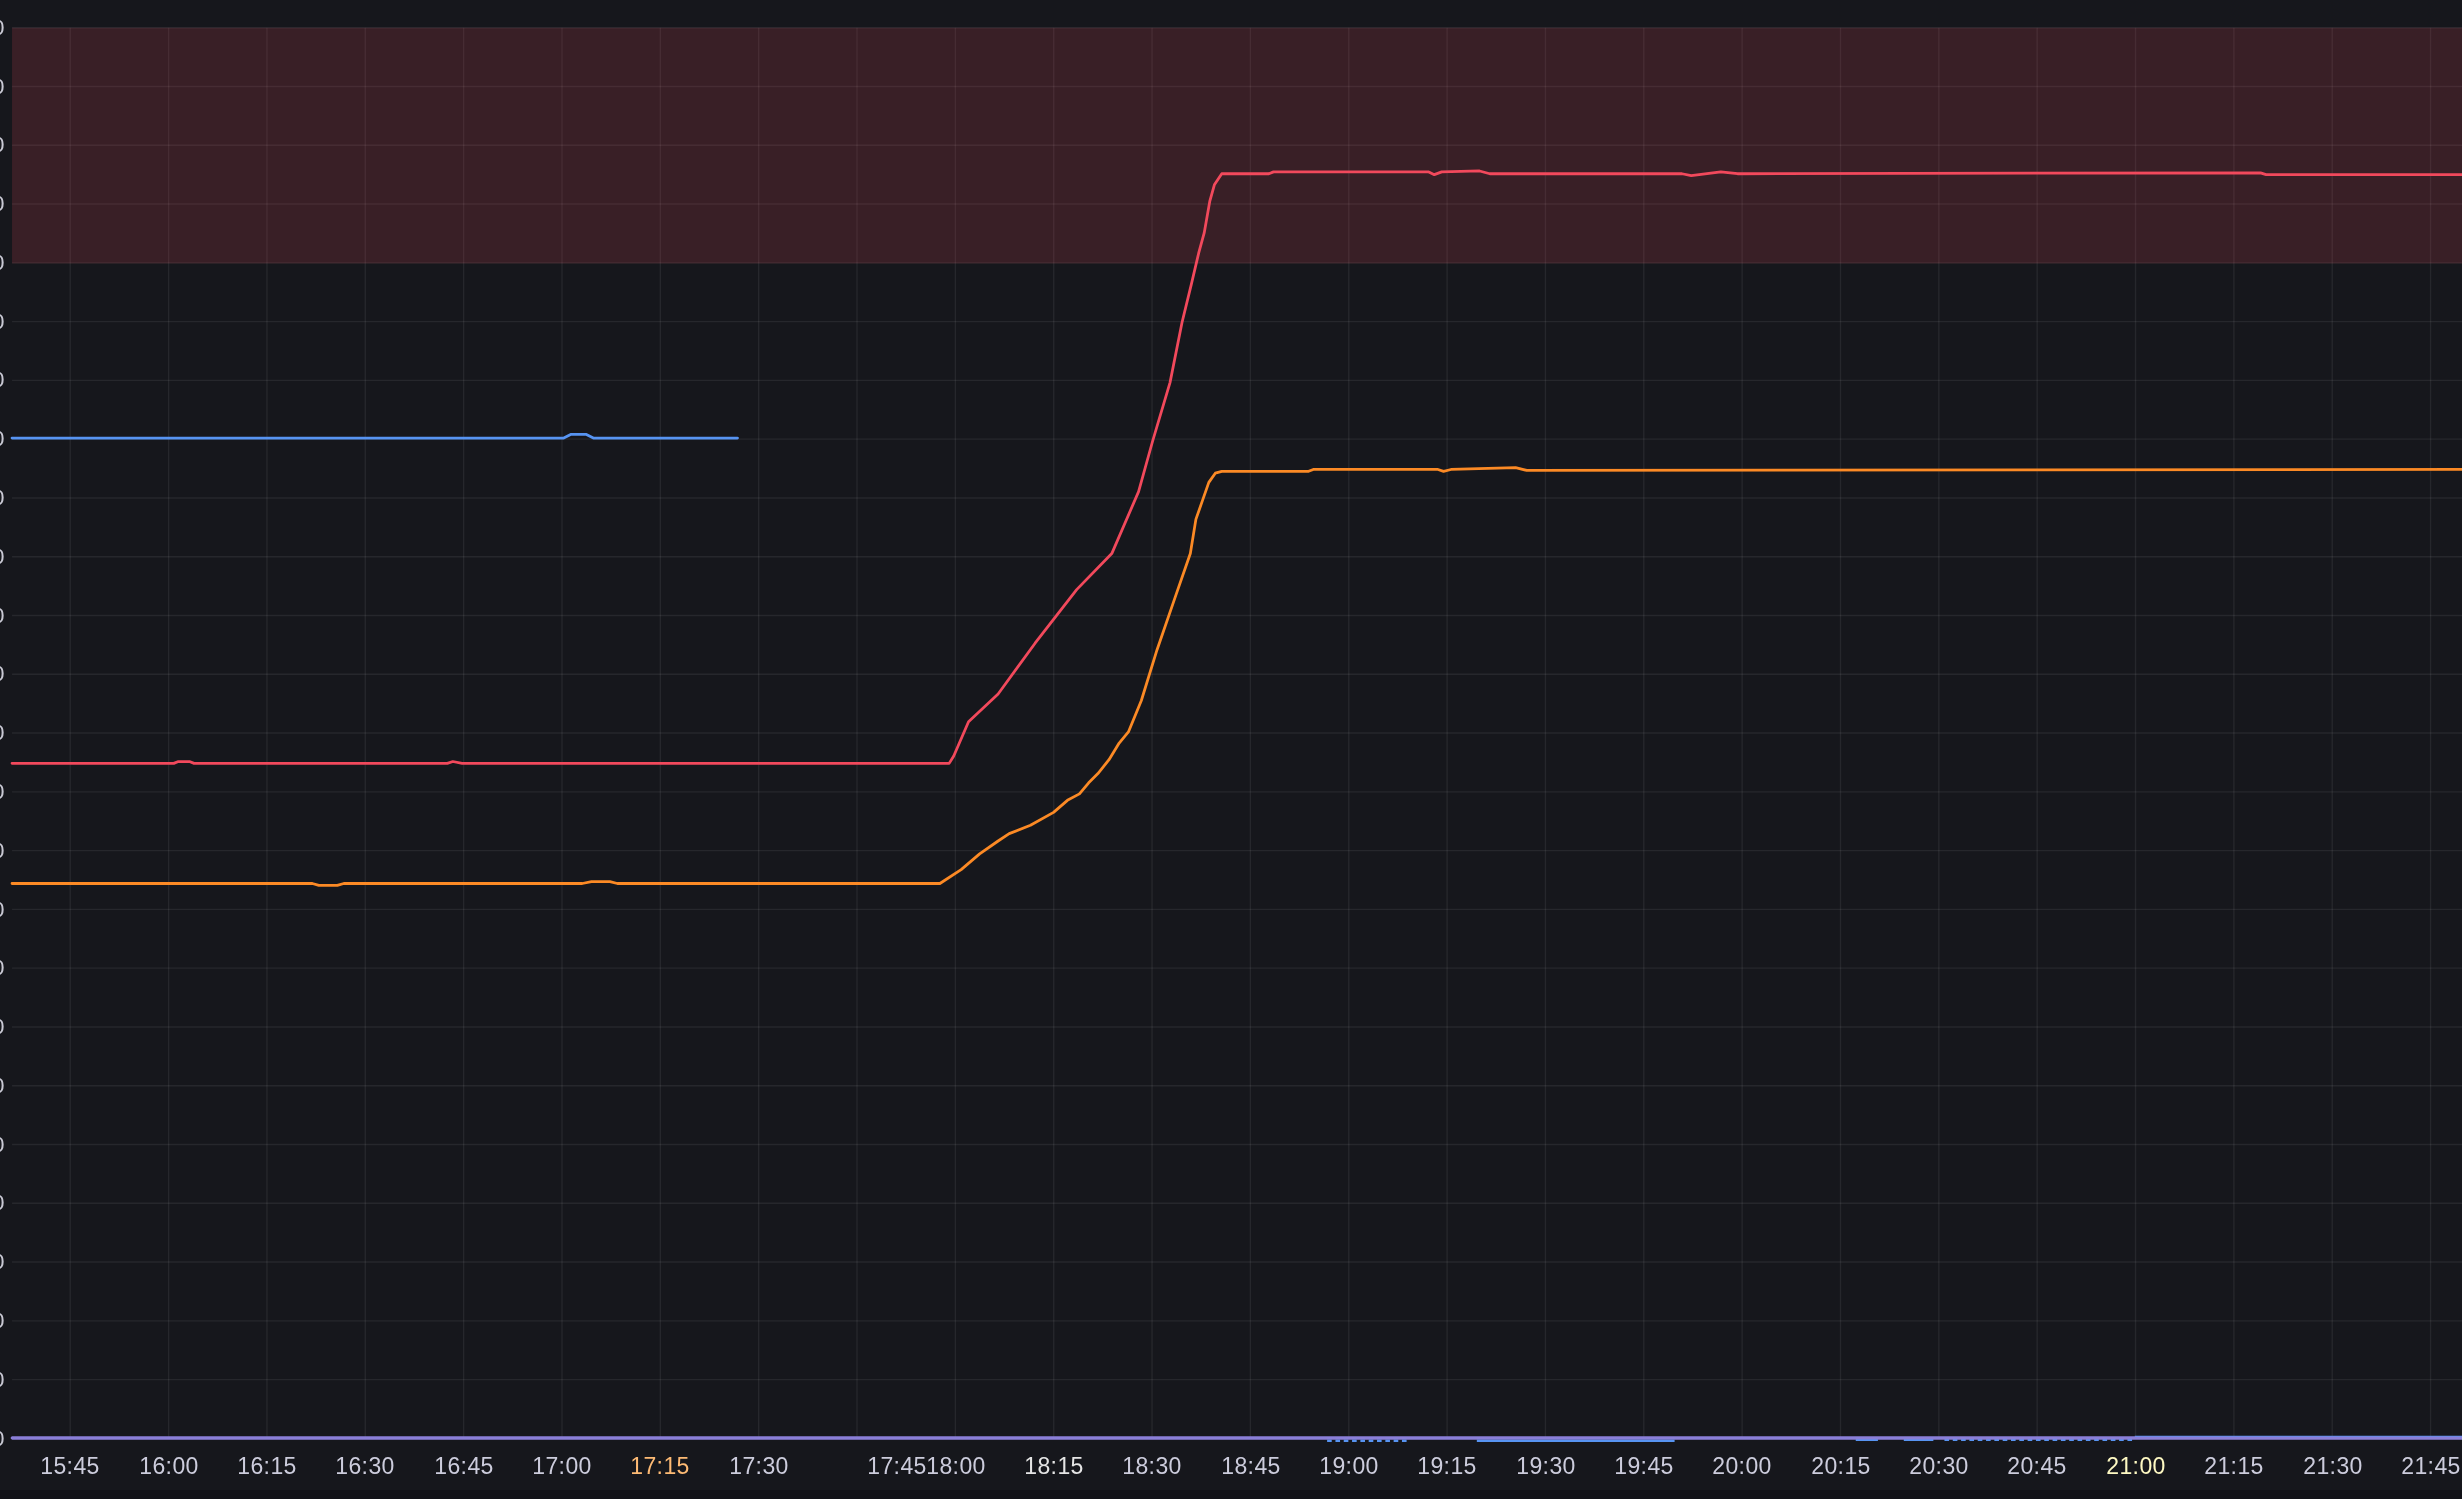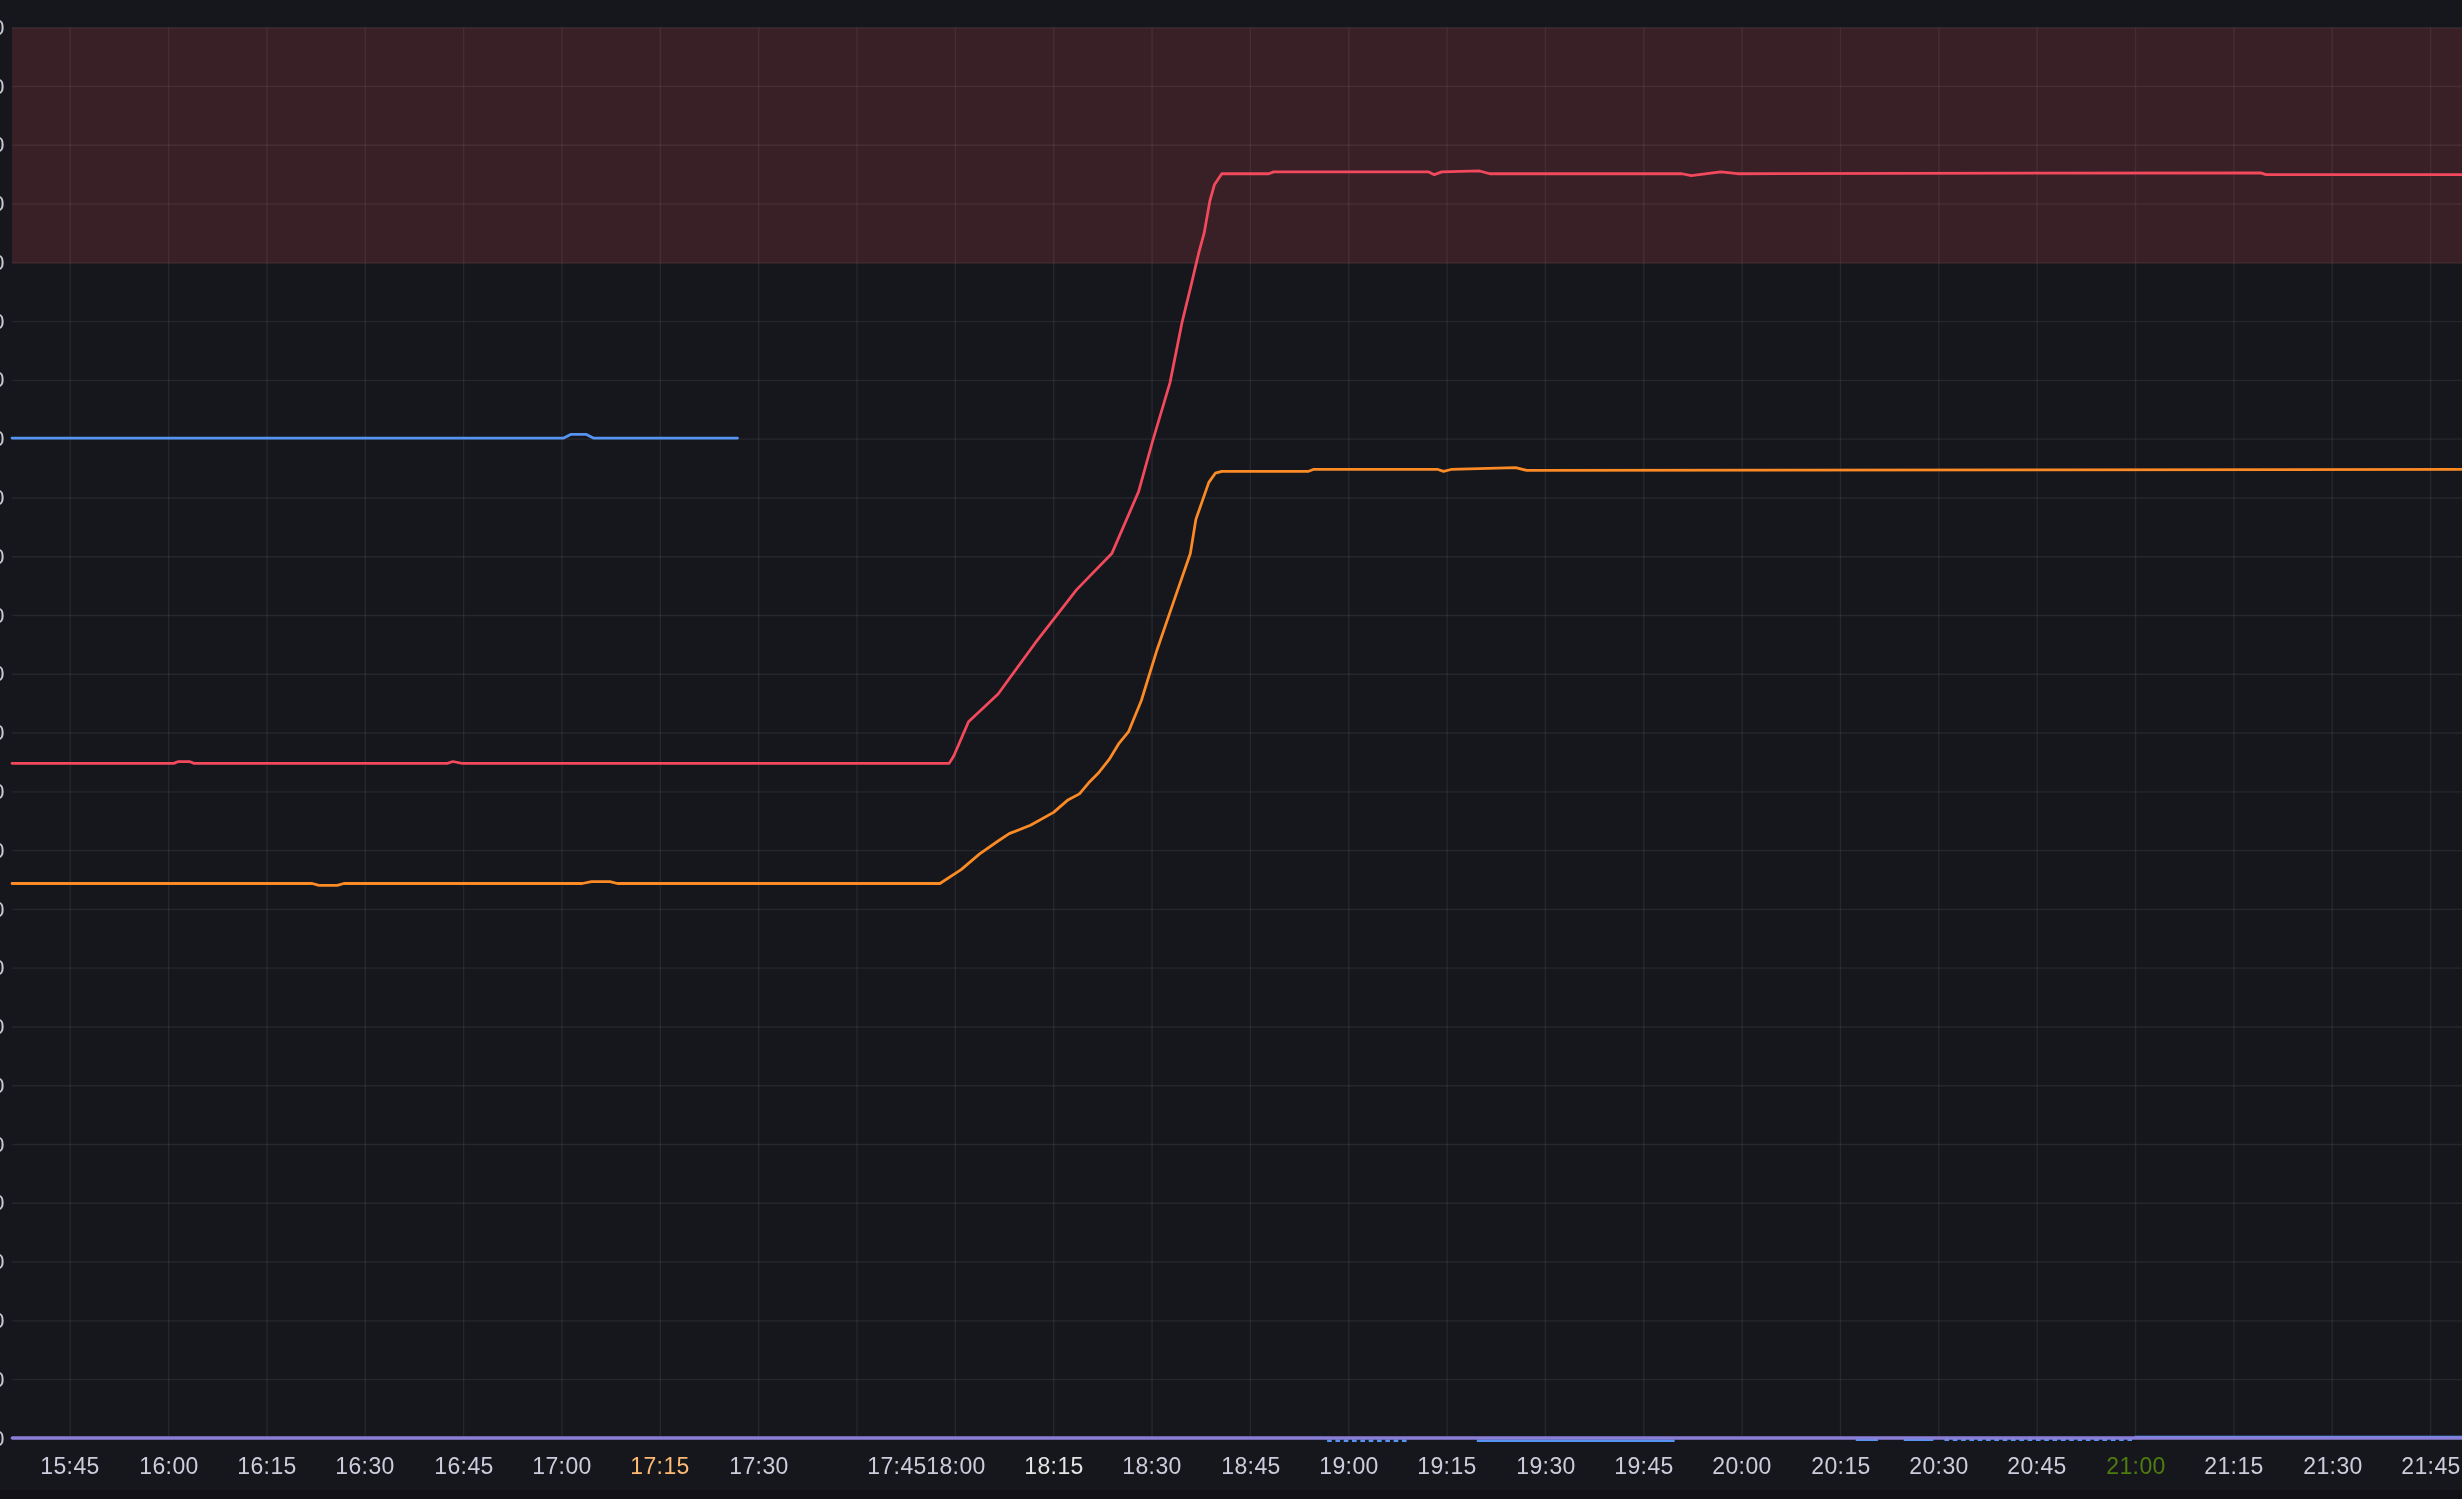--- a/index.html
+++ b/index.html
@@ -148,20 +148,20 @@
       <span class="x-label" style="left: 1152px; top: 1453px; color: rgb(204, 204, 220);">18:30</span>
       <span class="x-label" style="left: 1251px; top: 1453px; color: rgb(204, 204, 220); text-align: center;">18:45</span>
       <span class="x-label" style="left: 1349px; top: 1453px; color: rgb(204, 204, 220);">19:00</span>
       <span class="x-label" style="left: 1447px; top: 1453px; color: rgb(204, 204, 220);">19:15</span>
       <span class="x-label" style="left: 1546px; top: 1453px; color: rgb(204, 204, 220);">19:30</span>
       <span class="x-label" style="left: 1644px; top: 1453px; color: rgb(204, 204, 220);">19:45</span>
       <span class="x-label" style="left: 1742px; top: 1453px; color: rgb(204, 204, 220);">20:00</span>
       <span class="x-label" style="left: 1841px; top: 1453px; color: rgb(204, 204, 220);">20:15</span>
       <span class="x-label" style="left: 1939px; top: 1453px; color: rgb(204, 204, 220);">20:30</span>
       <span class="x-label" style="left: 2037px; top: 1453px; color: rgb(204, 204, 220);">20:45</span>
-      <span class="x-label" style="left: 2136px; top: 1453px; color: #4d7c0f;">21:00</span>
+      <span class="x-label" style="left: 2136px; top: 1453px; color: #fef9c3;">21:00</span>
       <span class="x-label" style="left: 2234px; top: 1453px; color: rgb(204, 204, 220);">21:15</span>
       <span class="x-label" style="left: 2333px; top: 1453px; color: rgb(204, 204, 220);">21:30</span>
       <span class="x-label" style="left: 2431px; top: 1453px; color: rgb(204, 204, 220);">21:45</span>
     </div>
   <div class="panel-edge"></div>
 </div>
 
 
 </body></html>

